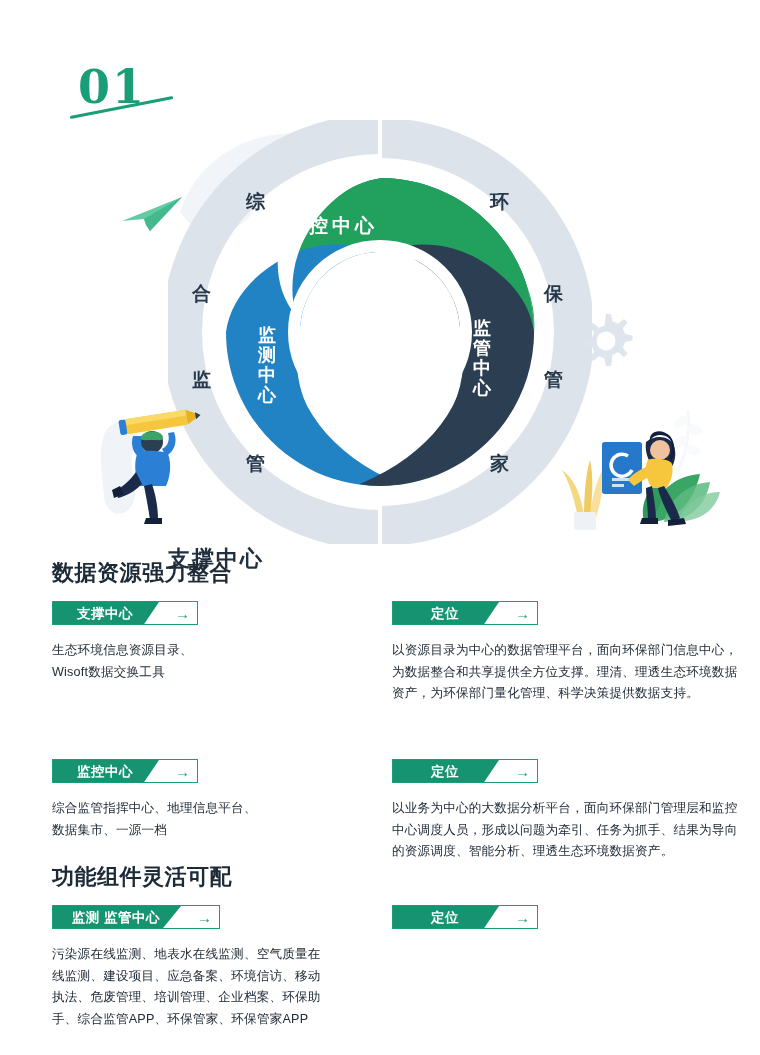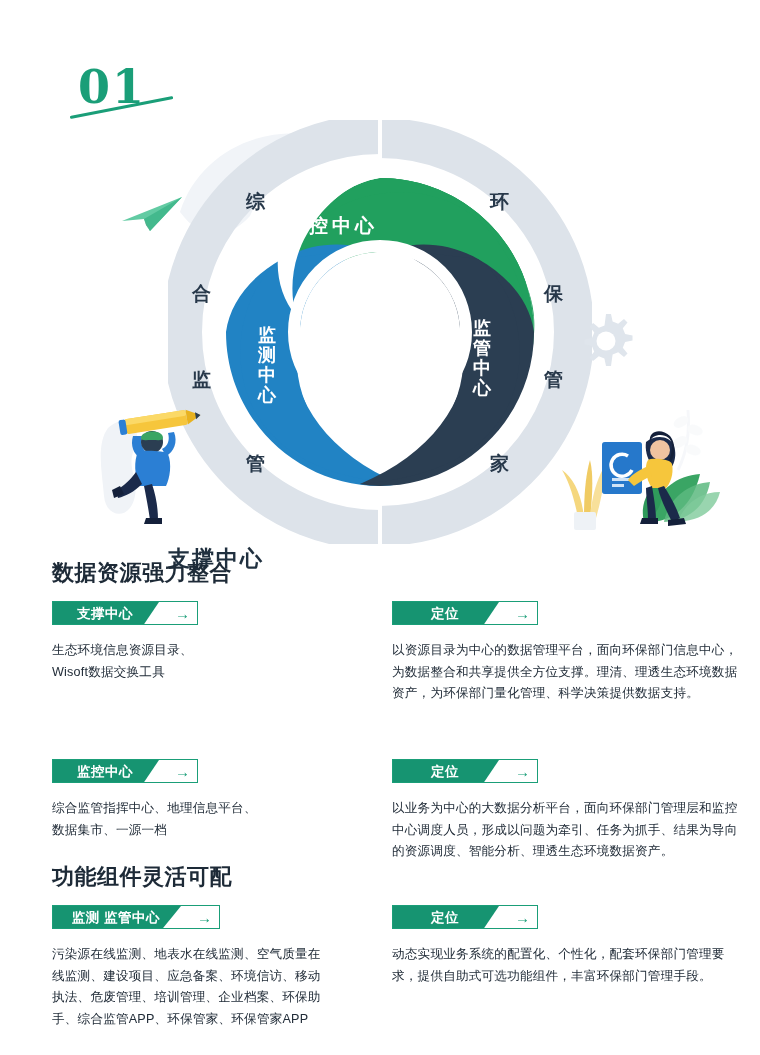--- a/index.html
+++ b/index.html
@@ -338,19 +338,18 @@
             <span class="badge-arrow">→</span>
           </div>
           <div class="body-text" style="width:272px;">污染源在线监测、地表水在线监测、空气质量在线监测、建设项目、应急备案、环境信访、移动执法、危废管理、培训管理、企业档案、环保助手、综合监管APP、环保管家、环保管家APP</div>
         </div>
         <div class="col-r">
           <div class="badge">
             <span class="badge-fill"></span>
             <span class="badge-text">定位</span>
             <span class="badge-arrow">→</span>
           </div>
-          <div class="body-text-r">动态实现业务系统的配置化、个性化，配套环保部门管理要求，提供自助式可选功能组件，丰富环保部门管理手段。</div>
         </div>
       </div>
     </div>
 
   </div>
 </div>
 
 </body></html>

